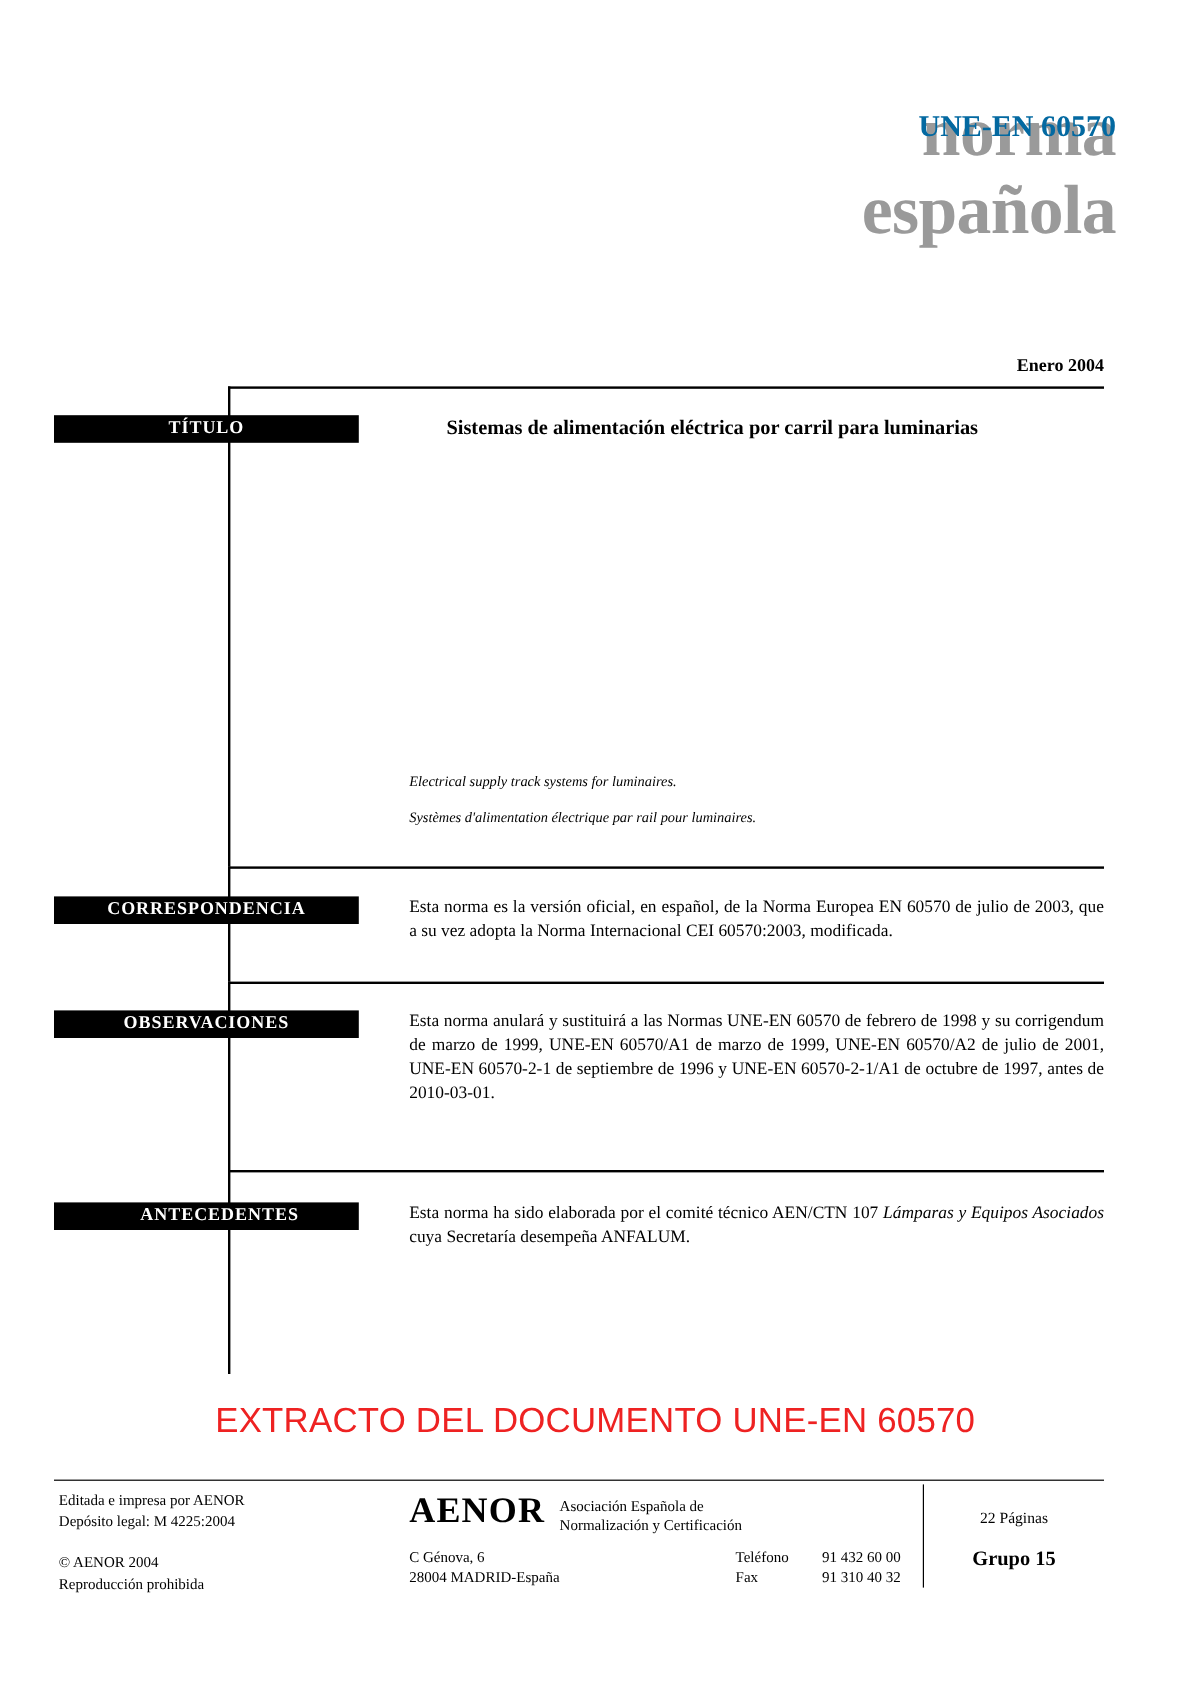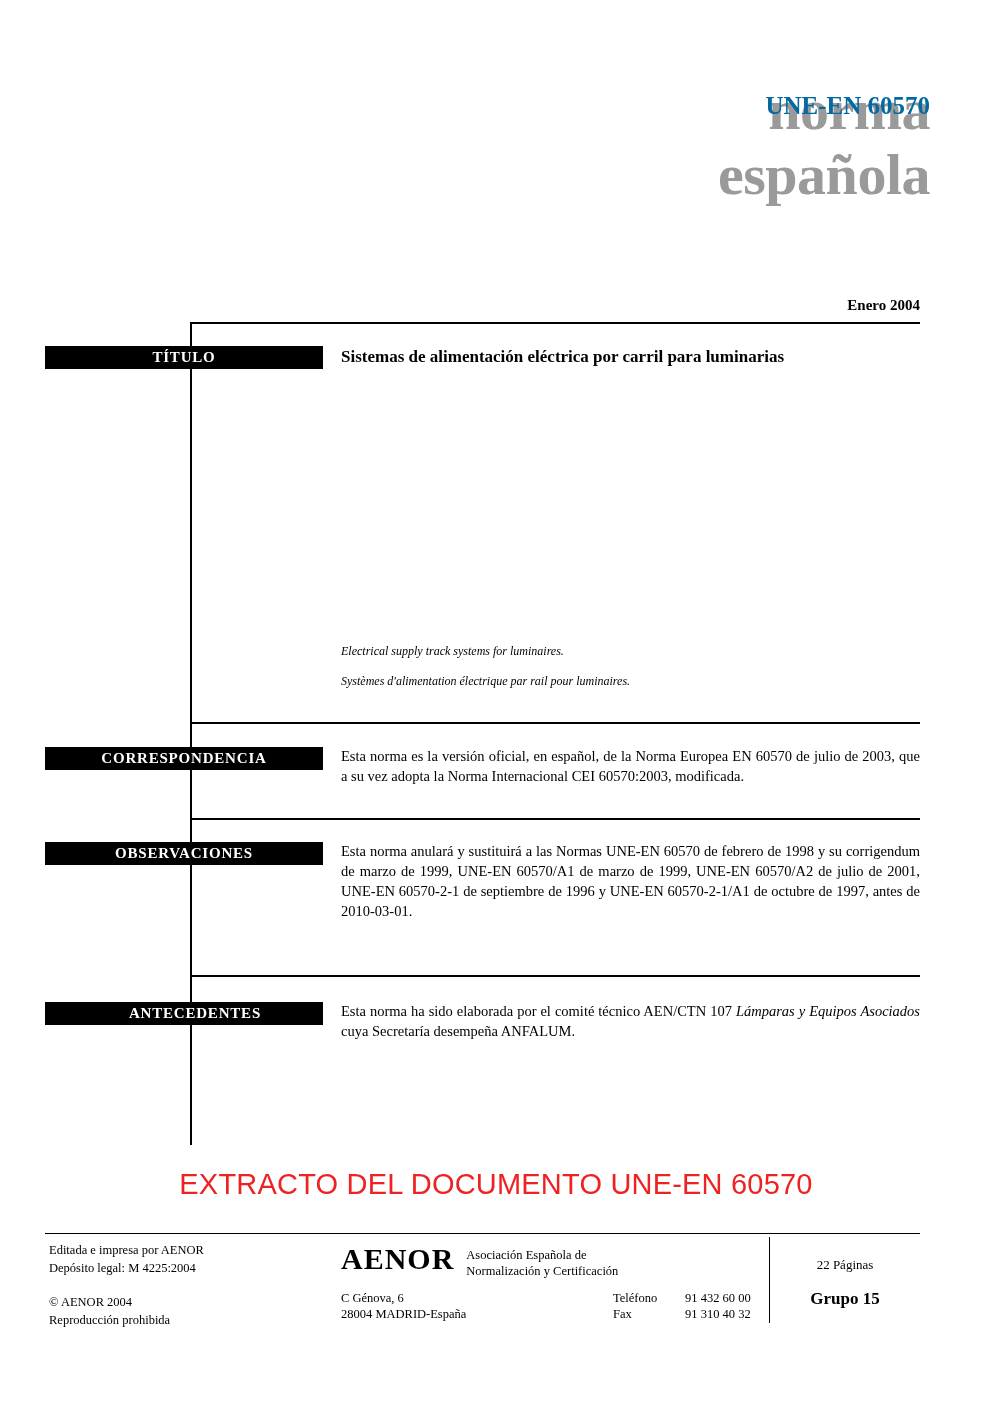--- a/index.html
+++ b/index.html
@@ -72,21 +72,21 @@
     position: absolute;
     left: 190px;
     width: 2px;
     background: #000;
   }
 
   
   .tag {
     position: absolute;
     left: 45px;
-    width: 278px;
+    width: 254px;
     height: 23px;
     background: #000000;
     color: #ffffff;
     font-family: "Liberation Serif", serif;
     font-weight: bold;
     font-size: 15px;
     letter-spacing: 0.8px;
     display: flex;
     align-items: center;
     justify-content: center;
@@ -244,21 +244,21 @@
   <div class="hr" style="top:322px;"></div>
   <div class="vrule" style="top:322px; height:400px;"></div>
   <div class="hr" style="top:722px;"></div>
   <div class="vrule" style="top:722px; height:96px;"></div>
   <div class="hr" style="top:818px;"></div>
   <div class="vrule" style="top:818px; height:157px;"></div>
   <div class="hr" style="top:975px;"></div>
   <div class="vrule" style="top:975px; height:170px;"></div>
 
   <div class="tag" style="top:346px;">TÍTULO</div>
-  <div class="block title-es" style="top:346px;">Sistemas de alimentación eléctrica por carril para luminarias</div>
+  <div class="block title-es" style="top:346px;margin-left:31px;">Sistemas de alimentación eléctrica por carril para luminarias</div>
   <div class="block alt-title" style="top:644px;">Electrical supply track systems for luminaires.</div>
   <div class="block alt-title" style="top:674px;">Systèmes d'alimentation électrique par rail pour luminaires.</div>
 
   <div class="tag" style="top:747px;">CORRESPONDENCIA</div>
   <div class="block" style="top:746px;">Esta norma es la versión oficial, en español, de la Norma Europea EN 60570 de julio de 2003, que a su vez adopta la Norma Internacional CEI 60570:2003, modificada.</div>
 
   <div class="tag" style="top:842px;">OBSERVACIONES</div>
   <div class="block" style="top:841px;">Esta norma anulará y sustituirá a las Normas UNE-EN 60570 de febrero de 1998 y su corrigendum de marzo de 1999, UNE-EN 60570/A1 de marzo de 1999, UNE-EN 60570/A2 de julio de 2001, UNE-EN 60570-2-1 de septiembre de 1996 y UNE-EN 60570-2-1/A1 de octubre de 1997, antes de 2010-03-01.</div>
 
   <div class="tag" style="top:1002px;padding-left:22px;">ANTECEDENTES</div>

